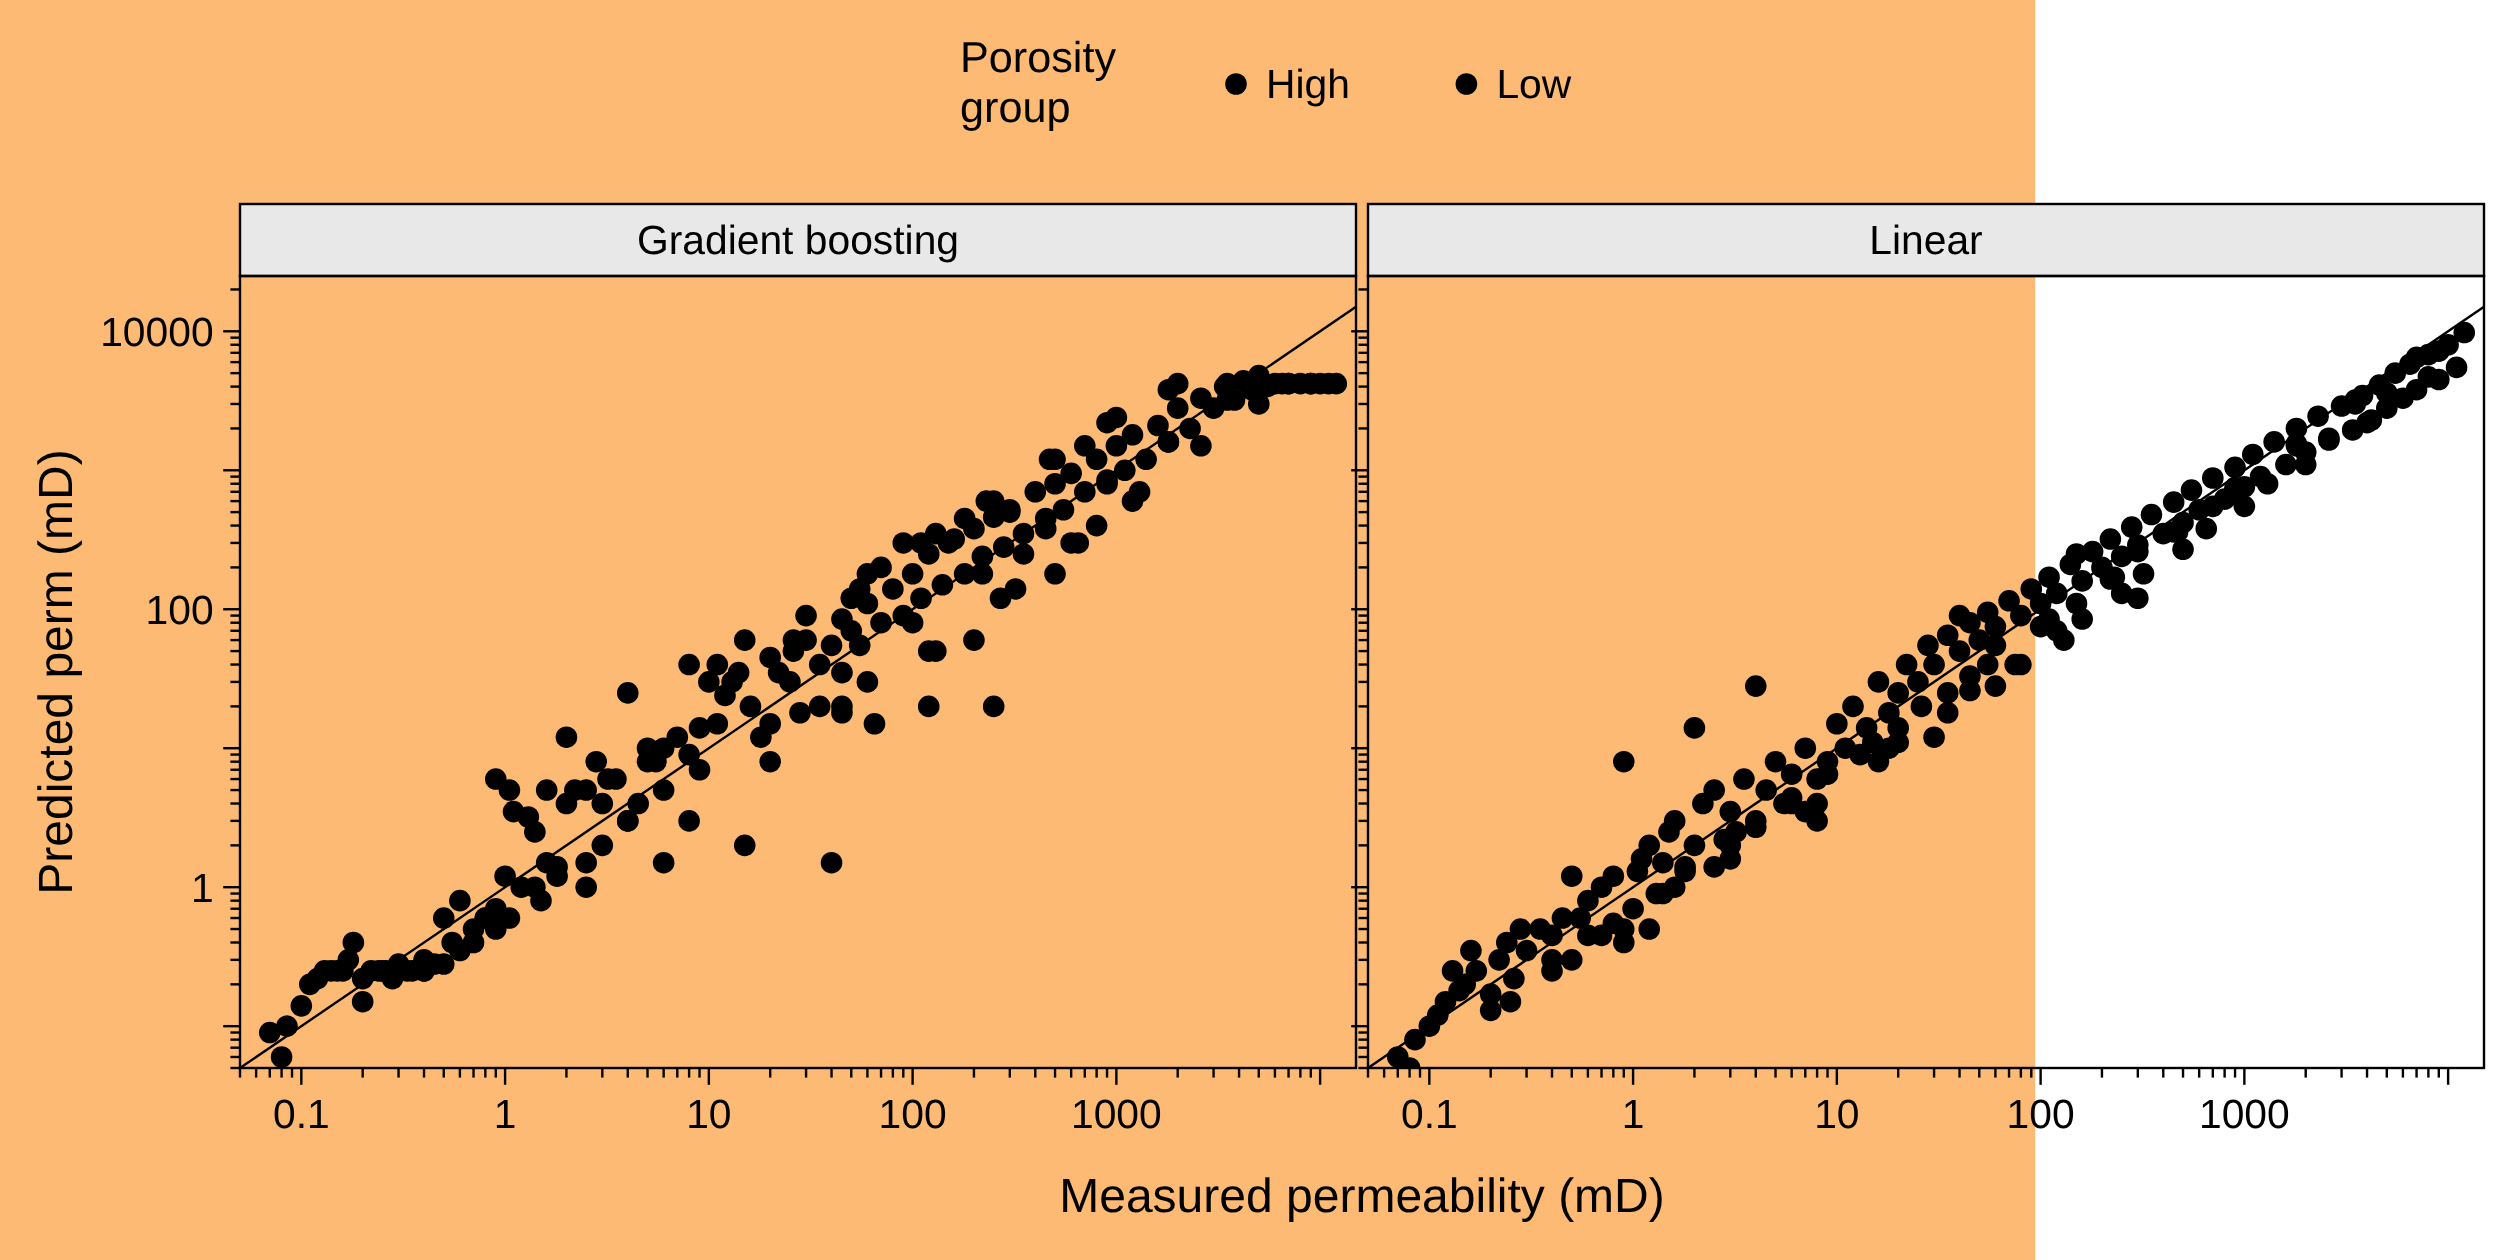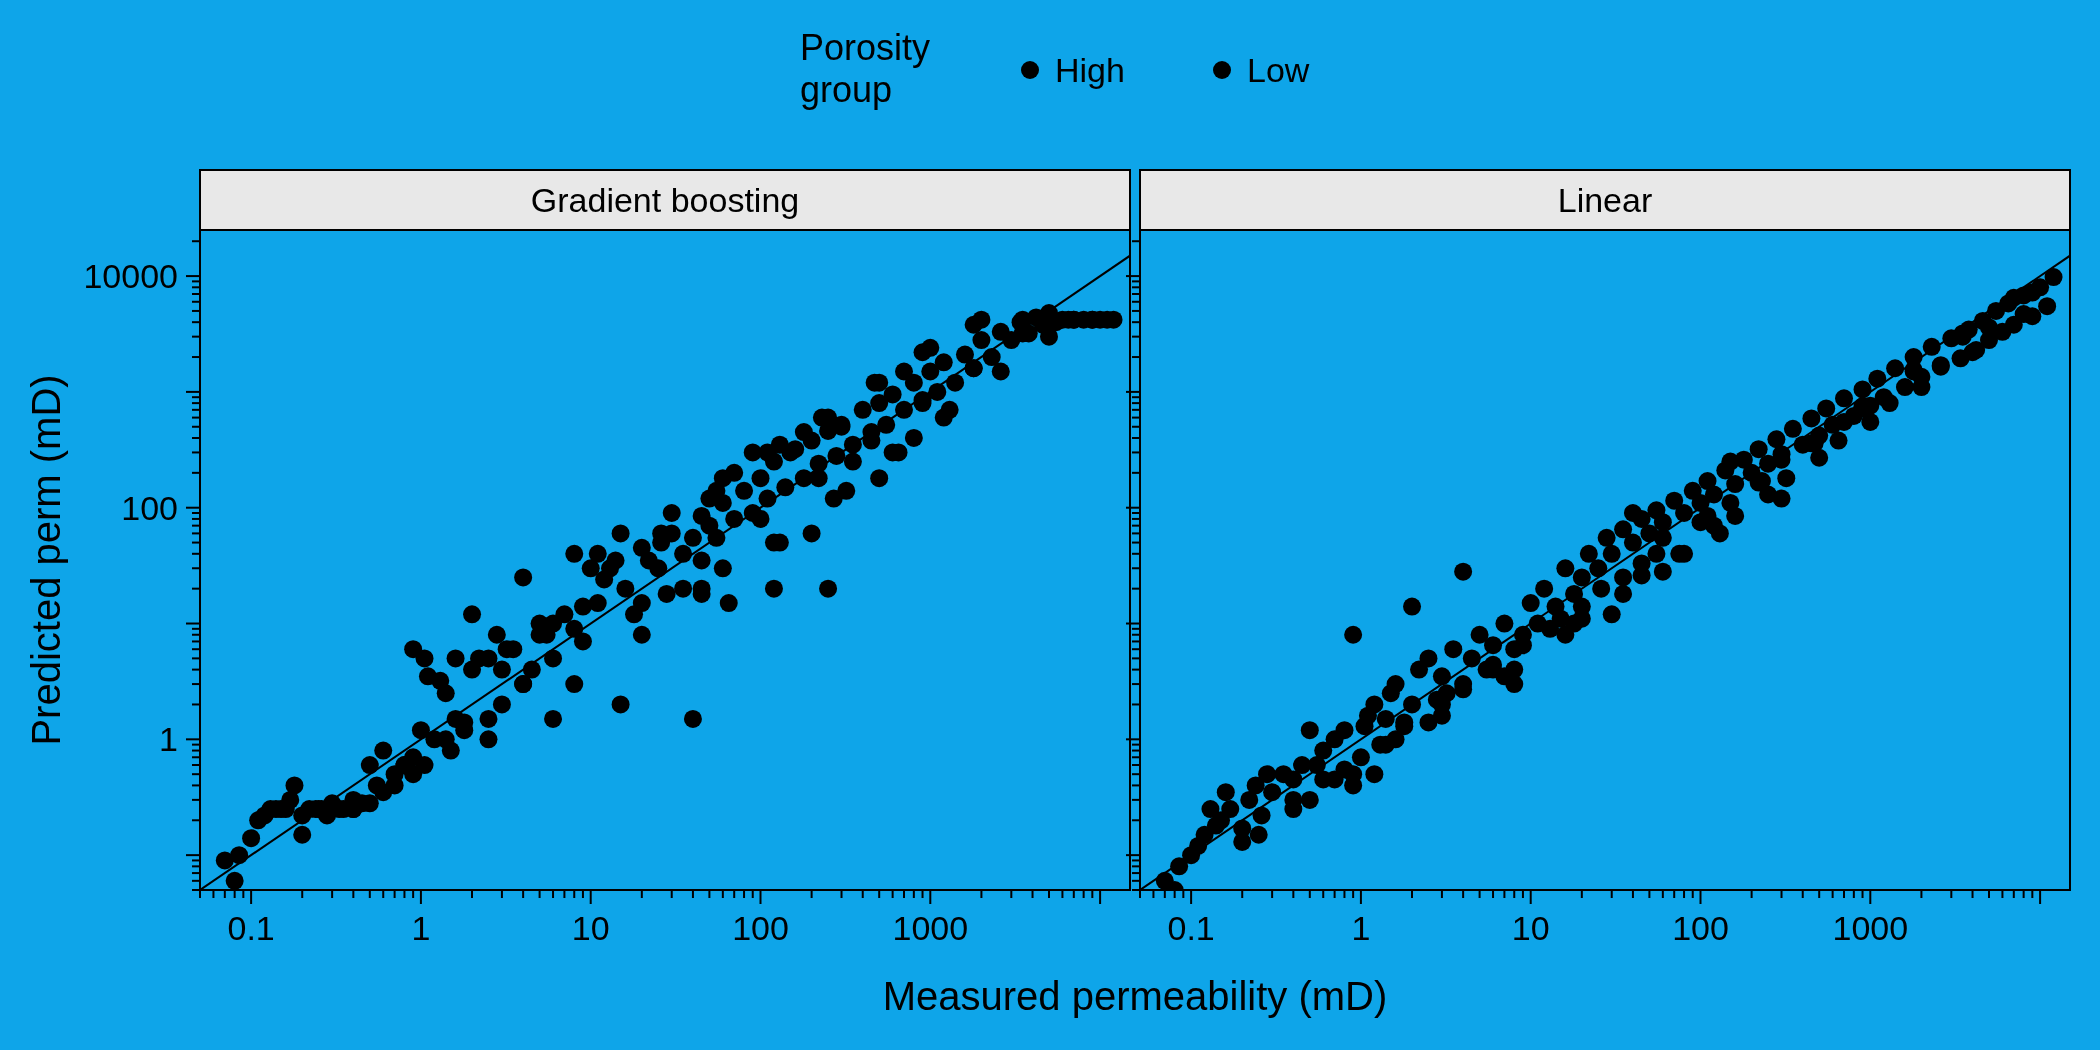--- a/index.html
+++ b/index.html
@@ -4,23 +4,23 @@
 <style>
   html, body {
     margin: 0;
     padding: 0;
     background: #fff;
     font-family: Arial, Helvetica, sans-serif;
     color: #000;
   }
   #stage {
     position: relative;
-    width: 2100px;
+    width: 1696px;
     height: 1050px;
-    background: #0ea5e9;
+    background: #fdba74;
   }
   svg { display: block; }
   .strip {
     fill: #e8e8e8;
     stroke: #000;
     stroke-width: 2;
   }
   .panel-border {
     fill: none;
     stroke: #000;

